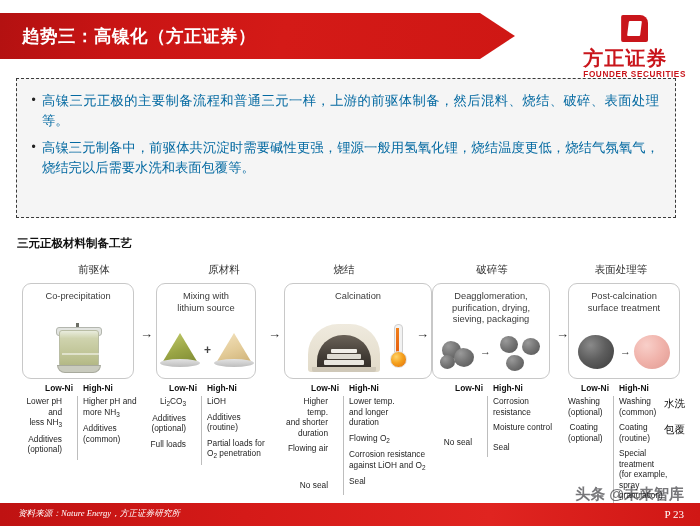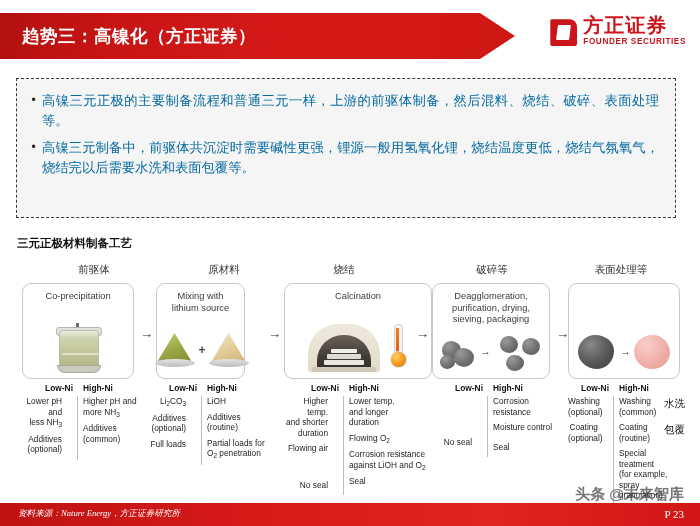--- a/index.html
+++ b/index.html
@@ -16,21 +16,21 @@
     position:absolute;left:0;top:0;height:46px;width:515px;
     background:linear-gradient(100deg,#b31111 0%,#c81414 22%,#d41a17 55%,#cf1714 100%);
     -webkit-clip-path:polygon(0 0, 480px 0, 515px 23px, 480px 46px, 0 46px);
     clip-path:polygon(0 0, 480px 0, 515px 23px, 480px 46px, 0 46px);
     display:flex;align-items:center;
   }
   .banner-title{
     color:#fff;font-size:17.5px;font-weight:bold;letter-spacing:.5px;
     padding-left:22px;white-space:nowrap;
   }
-  .logo{position:absolute;right:14px;top:2px;display:flex;align-items:flex-end;gap:6px;}
+  .logo{position:absolute;right:14px;top:2px;display:flex;align-items:center;gap:6px;flex-direction:column;}
   .logo-mark{width:27px;height:27px;position:relative;}
   .logo-mark .outer{
     position:absolute;inset:0;background:#c9151b;
     -webkit-clip-path:polygon(0 0,100% 0,100% 100%,0 100%);
     clip-path:polygon(0 0,100% 0,100% 100%,0 100%);
     border-radius:2px 8px 2px 2px;
   }
   .logo-mark .inner{
     position:absolute;left:7px;top:6px;width:13px;height:15px;
     background:#fff;transform:skewX(-7deg);border-radius:1px;
@@ -249,21 +249,21 @@
           <div class="lid"></div>
         <div class="vessel">
             <div class="ring"></div>
           </div>
         <div class="base"></div>
       </div>
     </div>
   </div>
   <div class="arrow" style="left:124px;">→</div>
 
-  <div class="card" style="left:140px;width:89px;">
+  <div class="card" style="left:140px;width:100px;">
     <div class="card-head" style="white-space:pre-line;">Mixing with
 lithium source</div>
     <div class="art">
       <div class="cones">
         <div class="cone green" style="left:4px;">
             <div class="heap"></div>
             <div class="dish"></div>
           </div>
         <div class="plus">+</div>
         <div class="cone cream" style="left:58px;">
@@ -308,20 +308,22 @@
         <div class="mini-arrow" style="left:44px;bottom:14px;">→</div>
         <div class="blob" style="left:64px;bottom:18px;width:18px;height:17px;"></div>
         <div class="blob" style="left:86px;bottom:16px;width:18px;height:17px;"></div>
         <div class="blob" style="left:70px;bottom:0px;width:18px;height:16px;"></div>
       </div>
     </div>
   </div>
   <div class="arrow" style="left:540px;">→</div>
 
   <div class="card" style="left:552px;width:112px;">
+    <div class="card-head" style="white-space:pre-line;">Post-calcination
+surface treatment</div>
     <div class="art" style="height:40px;">
       <div class="coat" style="width:96px;">
         <div class="rock-dark"></div>
         <div class="mini-arrow" style="left:44px;bottom:14px;">→</div>
         <div class="rock-pink"></div>
       </div>
     </div>
   </div>
 </div>
 

